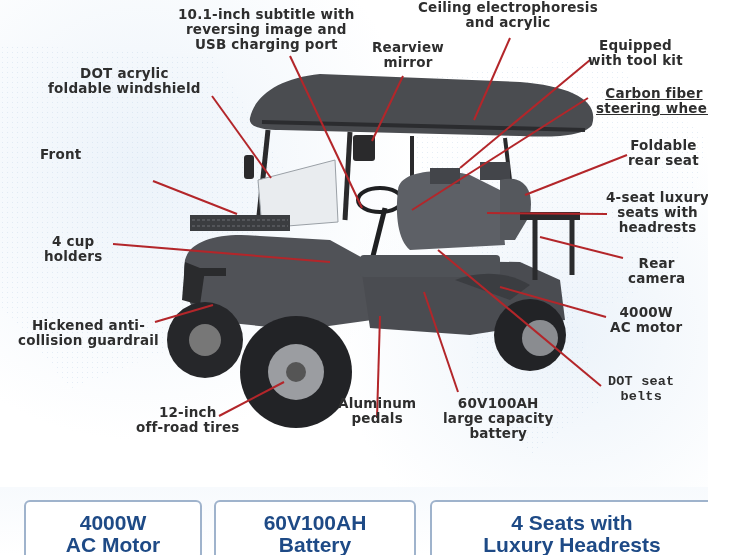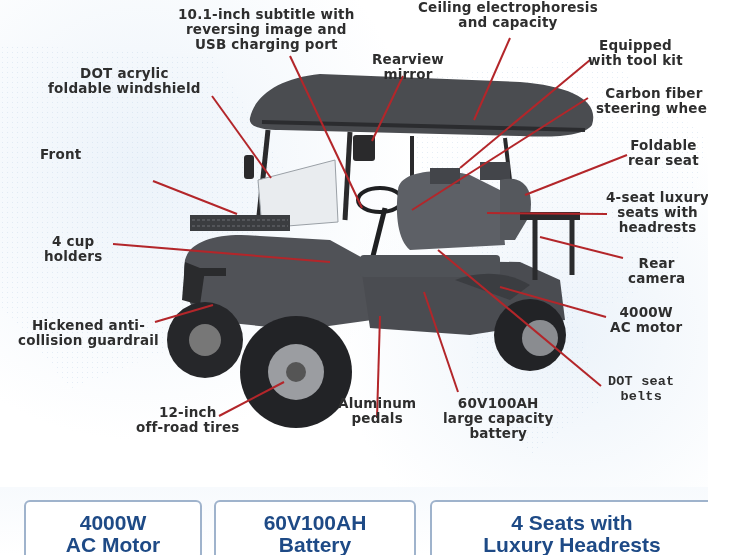--- a/index.html
+++ b/index.html
@@ -96,35 +96,35 @@
     </g>
   </svg>
 
   <div class="callout" style="left:178px;top:7px;">
     <div>10.1-inch subtitle with</div>
     <div>reversing image and</div>
     <div>USB charging port</div>
   </div>
   <div class="callout" style="left:418px;top:0px;">
     <div>Ceiling electrophoresis</div>
-    <div>and capacity</div>
+    <div>and acrylic</div>
   </div>
-  <div class="callout" style="left:372px;top:52px;">
+  <div class="callout" style="left:372px;top:40px;">
     <div>Rearview</div>
     <div>mirror</div>
   </div>
   <div class="callout" style="left:588px;top:38px;">
     <div>Equipped</div>
     <div>with tool kit</div>
   </div>
   <div class="callout" style="left:48px;top:66px;">
     <div>DOT acrylic</div>
     <div>foldable windshield</div>
   </div>
-  <div class="callout" style="left:596px;top:86px;">
+  <div class="callout" style="left:596px;top:86px;text-decoration:underline;">
     <div>Carbon fiber</div>
     <div>steering wheel</div>
   </div>
   <div class="callout" style="left:40px;top:147px;">
     <div>Front</div>
   </div>
   <div class="callout" style="left:628px;top:138px;">
     <div>Foldable</div>
     <div>rear seat</div>
   </div>

